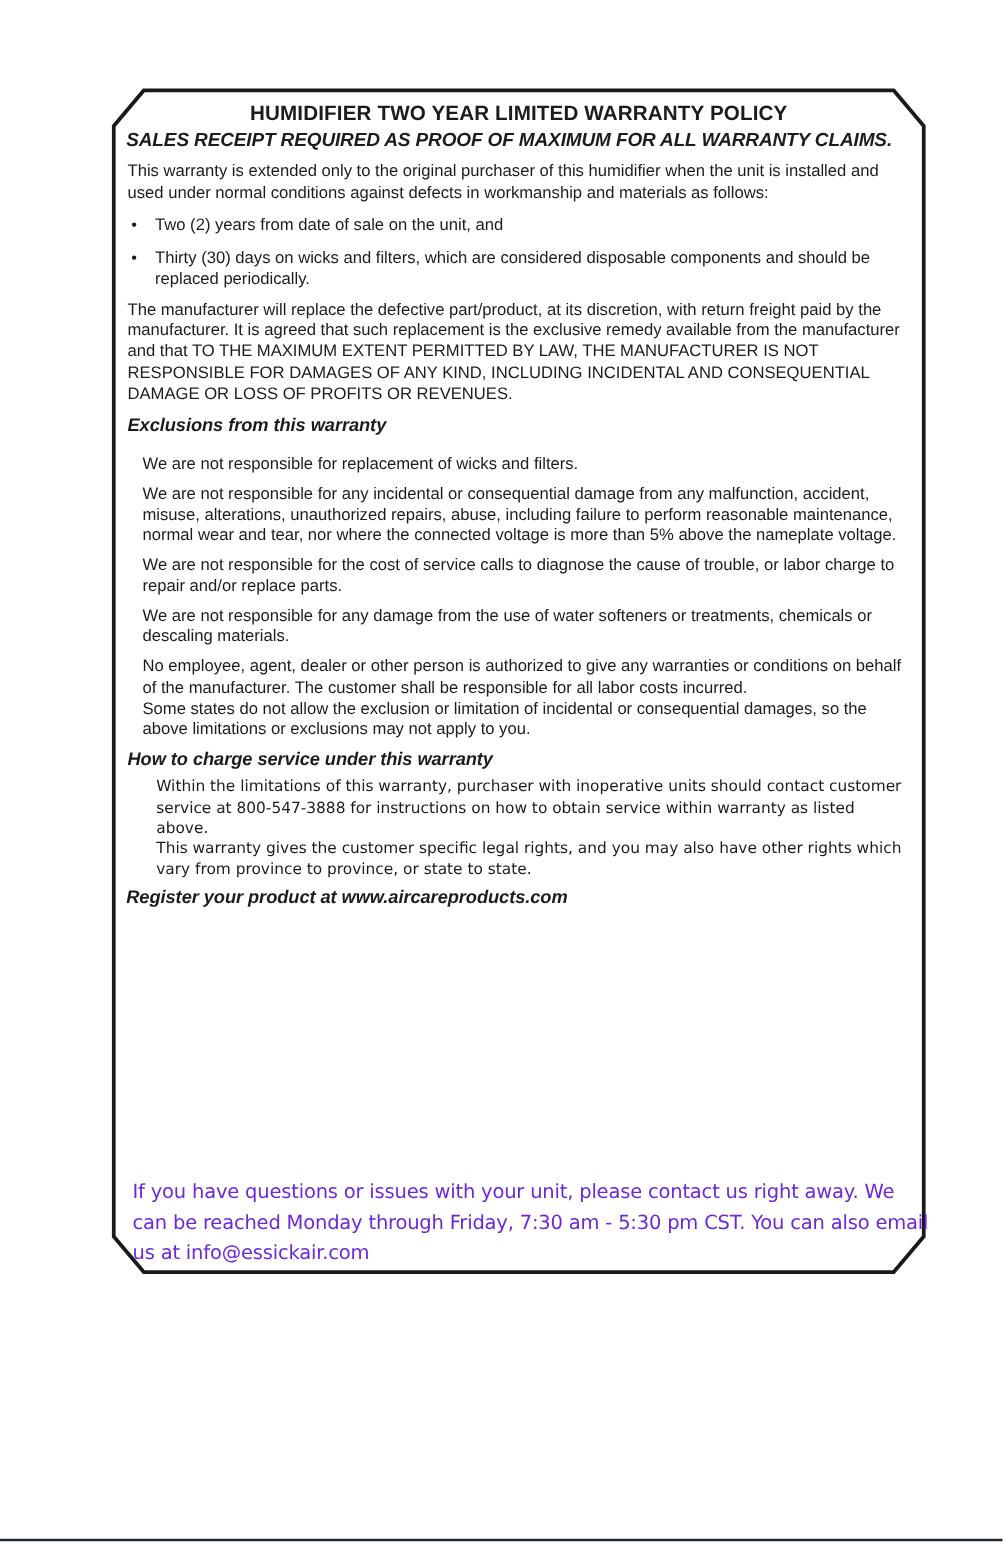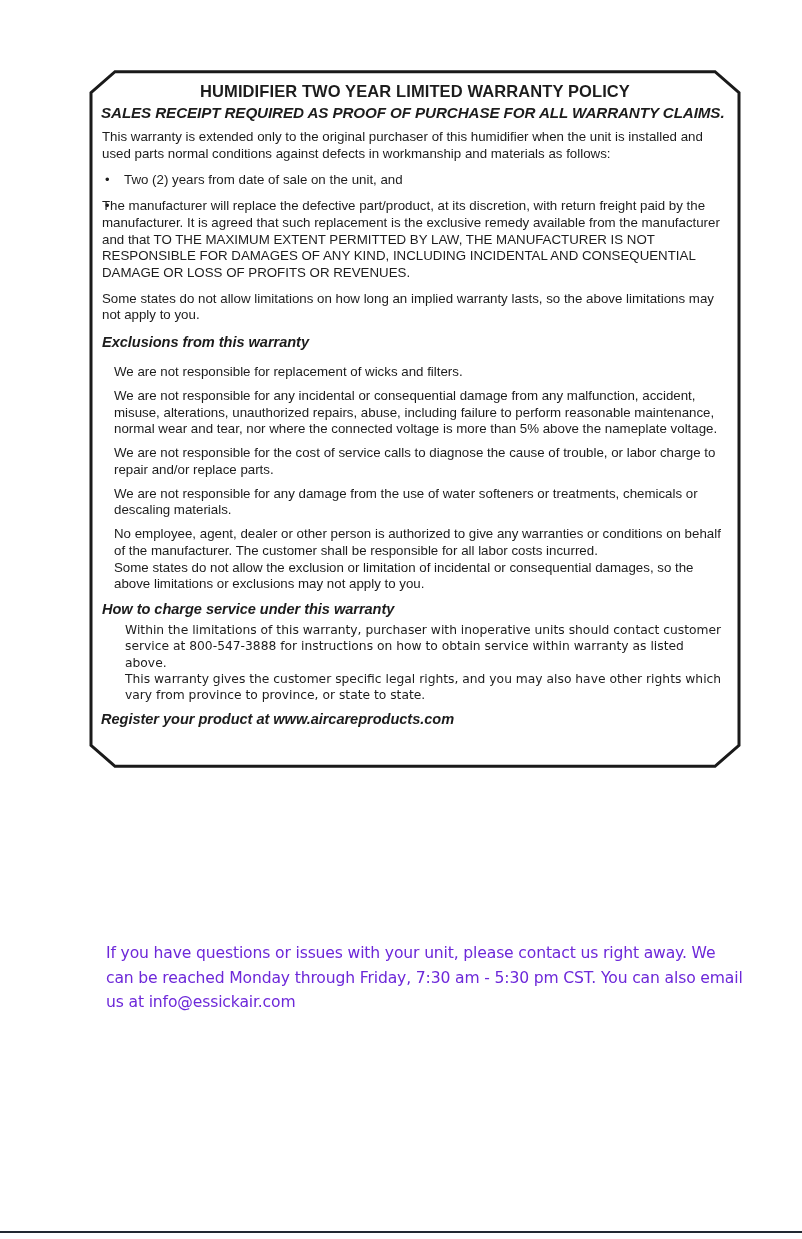--- a/index.html
+++ b/index.html
@@ -16,21 +16,21 @@
     color: #1c1c1c;
     -webkit-font-smoothing: antialiased;
   }
 
   
   #warranty-box {
     position: absolute;
     left: 89px;
     top: 70px;
     width: 652px;
-    height: 698px;
+    height: 950px;
   }
   #warranty-box-frame {
     position: absolute;
     inset: 0;
     width: 100%;
     height: 100%;
     display: block;
   }
   #warranty-content {
     position: absolute;
@@ -177,37 +177,37 @@
 <div id="warranty-box">
 
   <svg id="warranty-box-frame" viewBox="0 0 652 802" preserveAspectRatio="none">
     <polygon points="26,2 626,2 650,26 650,776 626,800 26,800 2,776 2,26" fill="#ffffff" stroke="#1a1a1a" stroke-width="3" stroke-linejoin="miter" vector-effect="non-scaling-stroke"></polygon>
   </svg>
 
   <div id="warranty-content">
 
     <div id="policy-title" class="cond">HUMIDIFIER TWO YEAR LIMITED WARRANTY POLICY</div>
 
-    <div id="sales-receipt-line" class="cond">SALES RECEIPT REQUIRED AS PROOF OF PURCHASE FOR ALL WARRANTY CLAIMS.</div>
-
-    <p class="para cond">This warranty is extended only to the original purchaser of this humidifier when the unit is installed and used parts normal conditions against defects in workmanship and materials as follows:</p>
+    <div id="sales-receipt-line" class="cond">SALES RECEIPT REQUIRED AS PROOF OF MAXIMUM FOR ALL WARRANTY CLAIMS.</div>
+
+    <p class="para cond">This warranty is extended only to the original purchaser of this humidifier when the unit is installed and used under normal conditions against defects in workmanship and materials as follows:</p>
 
     <ul class="bullets cond">
       <li>
         <span class="bullet-dot">•</span>
         <span>Two (2) years from date of sale on the unit, and</span>
       </li>
       <li>
         <span class="bullet-dot">•</span>
+        <span>Thirty (30) days on wicks and filters, which are considered disposable components and should be replaced periodically.</span>
       </li>
     </ul>
 
     <p class="para cond">The manufacturer will replace the defective part/product, at its discretion, with return freight paid by the manufacturer. It is agreed that such replacement is the exclusive remedy available from the manufacturer and that TO THE MAXIMUM EXTENT PERMITTED BY LAW, THE MANUFACTURER IS NOT RESPONSIBLE FOR DAMAGES OF ANY KIND, INCLUDING INCIDENTAL AND CONSEQUENTIAL DAMAGE OR LOSS OF PROFITS OR REVENUES.</p>
 
-    <p class="para cond">Some states do not allow limitations on how long an implied warranty lasts, so the above limitations may not apply to you.</p>
 
     <div class="section-head cond">Exclusions from this warranty</div>
 
     <ul class="exclusions cond">
       <li>We are not responsible for replacement of wicks and filters.</li>
       <li>We are not responsible for any incidental or consequential damage from any malfunction, accident, misuse, alterations, unauthorized repairs, abuse, including failure to perform reasonable maintenance, normal wear and tear, nor where the connected voltage is more than 5% above the nameplate voltage.</li>
       <li>We are not responsible for the cost of service calls to diagnose the cause of trouble, or labor charge to repair and/or replace parts.</li>
       <li>We are not responsible for any damage from the use of water softeners or treatments, chemicals or descaling materials.</li>
       <li class="tight">No employee, agent, dealer or other person is authorized to give any warranties or conditions on behalf of the manufacturer. The customer shall be responsible for all labor costs incurred.</li>
       <li>Some states do not allow the exclusion or limitation of incidental or consequential damages, so the above limitations or exclusions may not apply to you.</li>

